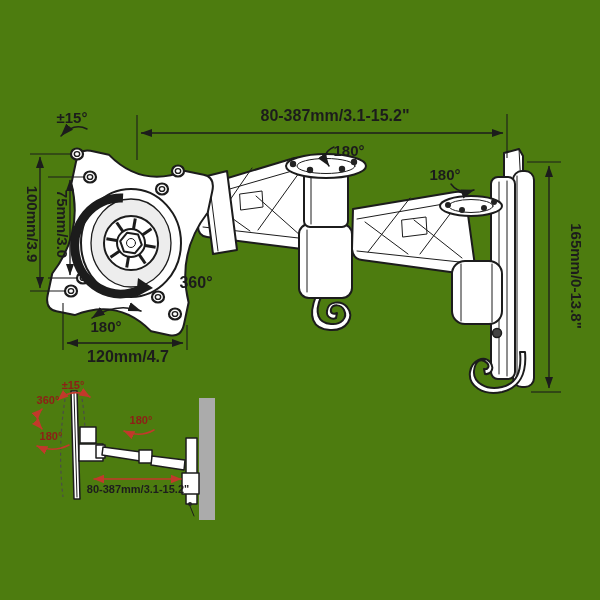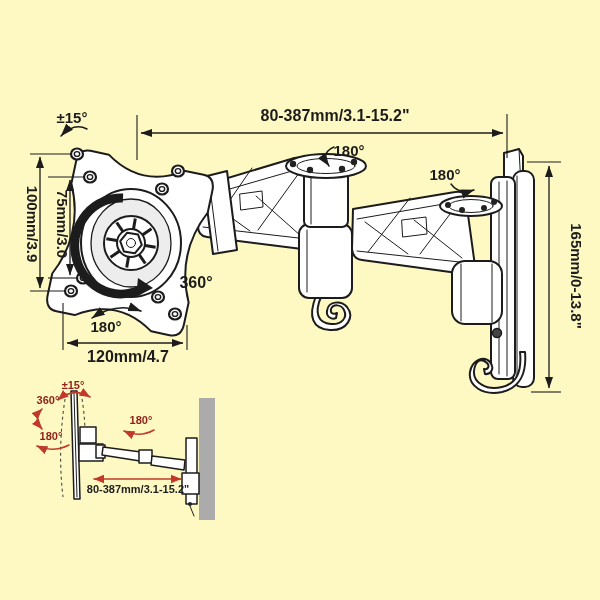--- a/index.html
+++ b/index.html
@@ -1,16 +1,16 @@
 <!DOCTYPE html>
 <html><head>
 <meta charset="utf-8">
 <style>
   html,body { margin:0; padding:0; background:#ffffff; }
-  .stage { width:600px; height:600px; position:relative; background:#fef9c3; }
+  .stage { width:600px; height:600px; position:relative; background:#4d7c0f; }
   svg { display:block; }
   .part   { fill:#fff; stroke:#1c1c1c; stroke-width:2; stroke-linejoin:round; stroke-linecap:round; }
   .part-sm{ fill:#fff; stroke:#1c1c1c; stroke-width:1.5; stroke-linejoin:round; }
   .thin   { fill:none; stroke:#1c1c1c; stroke-width:1; stroke-linecap:round; }
   .dim    { fill:none; stroke:#1c1c1c; stroke-width:1.3; }
   .ext    { fill:none; stroke:#1c1c1c; stroke-width:1.1; }
   .curve  { fill:none; stroke:#1c1c1c; stroke-width:1.5; stroke-linecap:round; }
   .lbl    { font:600 16px "Liberation Sans", sans-serif; fill:#1c1c1c; text-anchor:middle; }
   .lbl15  { font-size:15px; }
   .ilbl   { font:700 11px "Liberation Sans", sans-serif; text-anchor:middle; }

